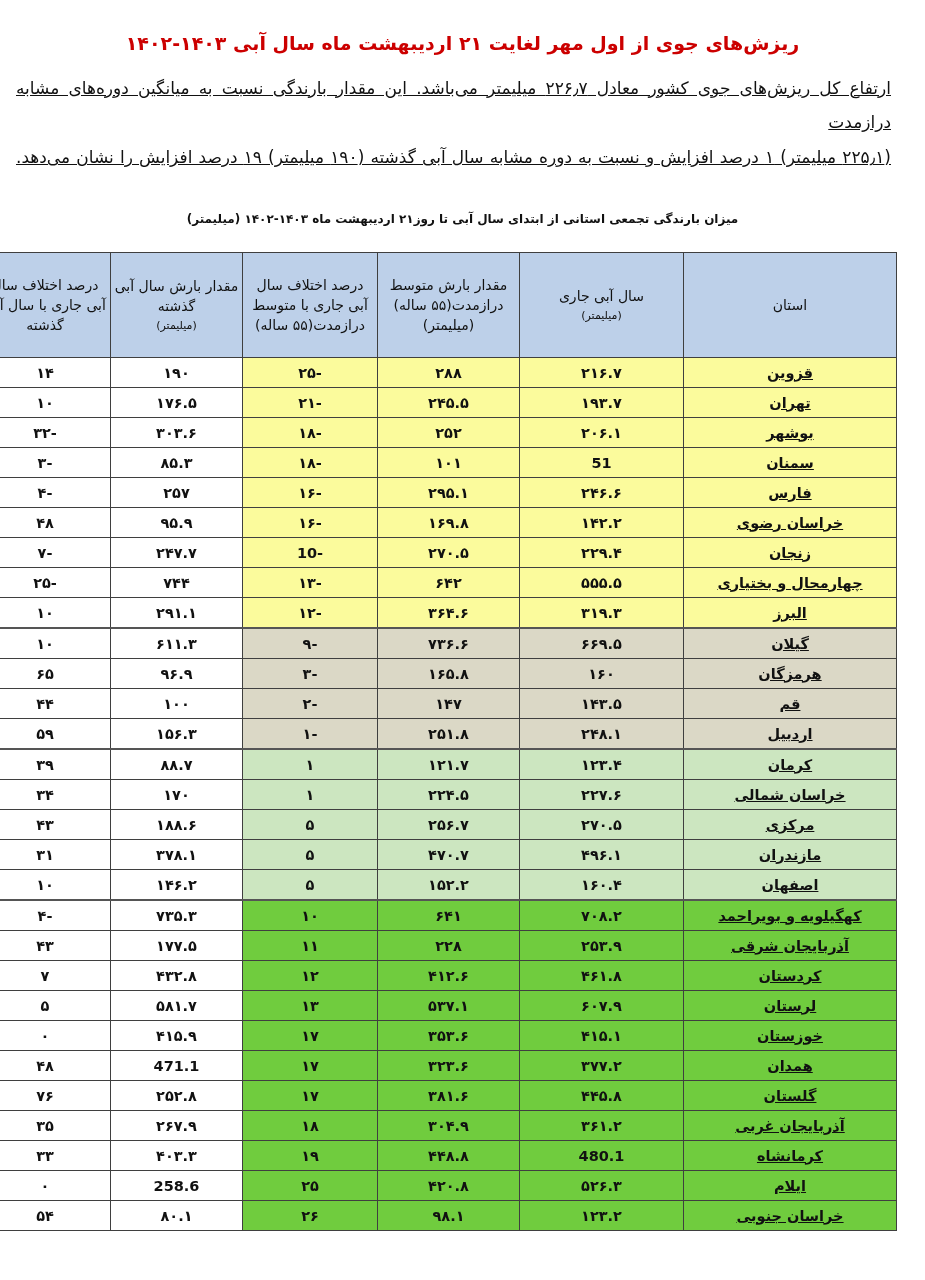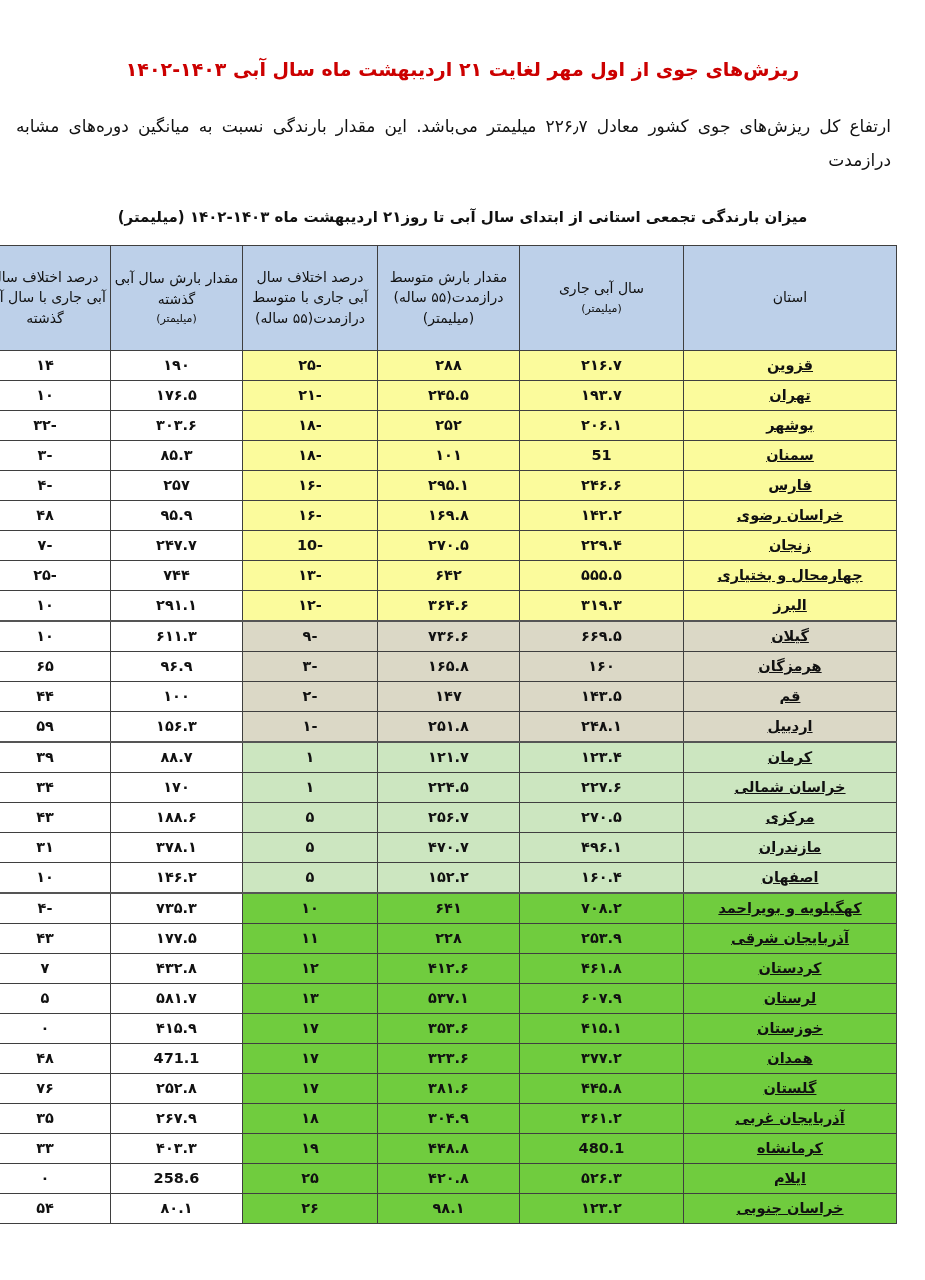--- a/index.html
+++ b/index.html
@@ -22,39 +22,40 @@
     padding:0;
   }
 
   
   .main-title{
     text-align:center;
     color:#cc0000;
     font-weight:bold;
     font-size:19px;
     letter-spacing:0;
-    margin:12px;
-    padding:44px 40px 0 40px;
+    margin:0;
+    padding:30px 40px 0 40px;
     line-height:1.4;
   }
   .intro{
     padding:14px 34px 0 16px;
     font-size:17px;
     line-height:2.05;
     text-align:justify;
     text-align-last:justify;
+    text-decoration:underline;
   }
   .intro p{margin:0;}
 
   .sub-title{
     text-align:center;
     font-weight:bold;
-    font-size:15px;
+    font-size:12px;
     line-height:1.75;
-    margin:0;
+    margin:8px;
     padding:26px 60px 0 60px;
   }
   .sub-title .line2{display:block;}
 
   
   .table-wrap{
     padding:14px 28px 0 28px;
   }
   table.data{
     border-collapse:collapse;
@@ -112,20 +113,21 @@
 </style>
 </head>
 <body>
 
 <div class="page">
 
   <h1 class="main-title">ریزش‌های جوی از اول مهر لغایت ۲۱ اردیبهشت ماه سال آبی ۱۴۰۳-۱۴۰۲</h1>
 
   <div class="intro">
     <p>ارتفاع کل ریزش‌های جوی کشور معادل ۲۲۶٫۷ میلیمتر می‌باشد. این مقدار بارندگی نسبت به میانگین دوره‌های مشابه درازمدت</p>
+    <p>(۲۲۵٫۱ میلیمتر) ۱ درصد افزایش و نسبت به دوره مشابه سال آبی گذشته (۱۹۰ میلیمتر) ۱۹ درصد افزایش را نشان می‌دهد.</p>
   </div>
 
   <div class="sub-title">
     <span>میزان بارندگی تجمعی استانی از ابتدای سال آبی تا روز۲۱ اردیبهشت ماه ۱۴۰۳-۱۴۰۲ (میلیمتر)</span>
   </div>
 
   <div class="table-wrap">
     <table class="data">
       <colgroup>
         <col class="c-prov">

